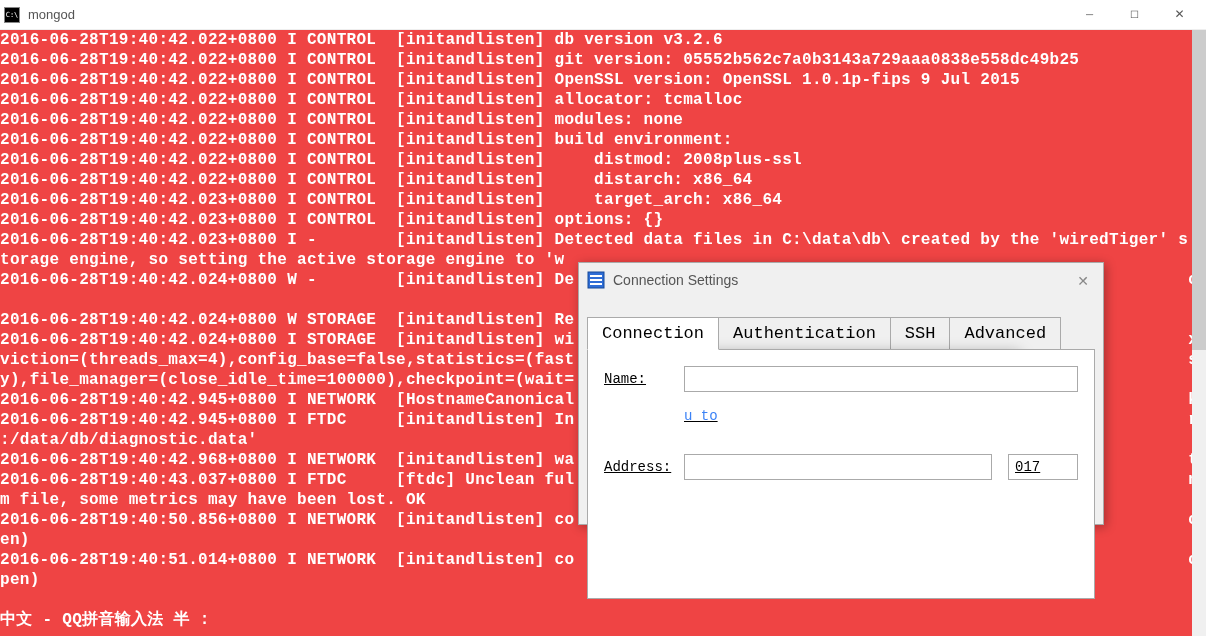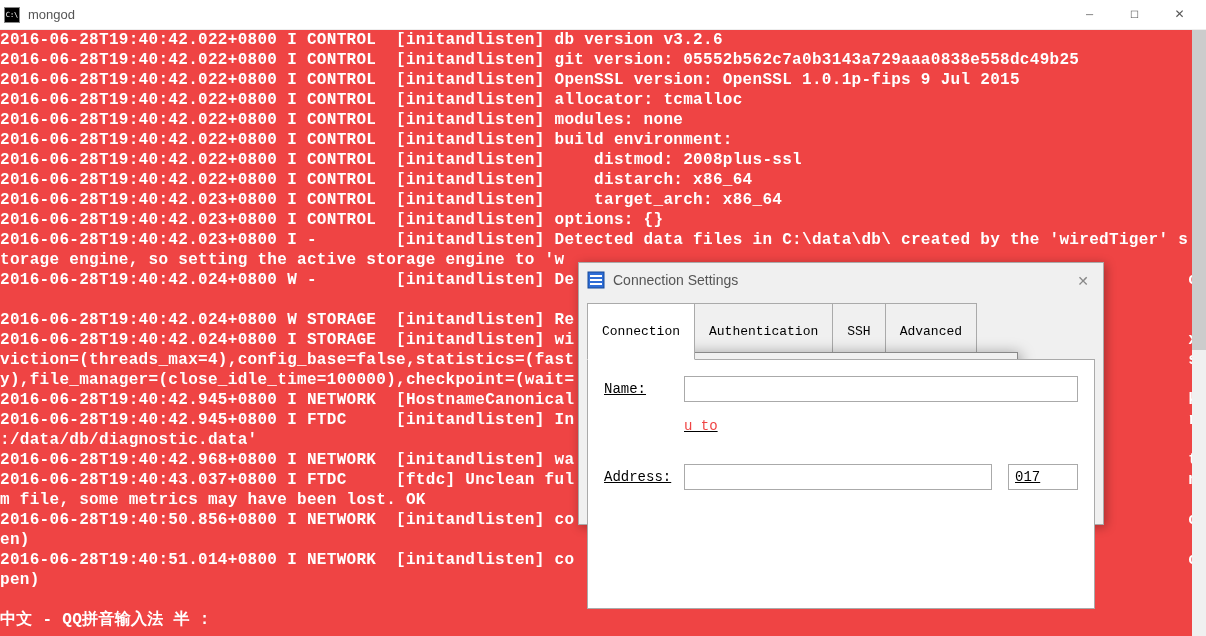--- a/index.html
+++ b/index.html
@@ -22,28 +22,28 @@
   .scrollbar-thumb { position: absolute; top: 0; width: 14px; height: 320px; background: #ccc; }
   
   
   .dialog-settings { position: absolute; left: 578px; top: 262px; width: 526px; height: 263px; background: #f0f0f0; border: 1px solid #aaa; box-shadow: 2px 2px 10px rgba(0,0,0,0.3); }
   .dlg-titlebar { height: 34px; display: flex; align-items: center; padding: 0 8px; }
   .dlg-icon { width: 18px; height: 18px; margin-right: 8px; }
   .dlg-title { color: #555; font-size: 14px; font-family: Tahoma, sans-serif; }
   .dlg-close { position: absolute; right: 8px; top: 6px; width: 24px; height: 24px; display: flex; align-items: center; justify-content: center; color: #888; font-size: 14px; }
   .dlg-close::after { content: "✕"; }
   .tabs { display: flex; margin: 6px 8px 0 8px; position: relative; }
-  .tab { padding: 20px 14px; border: 1px solid #aaa; border-bottom: none; background: #f0f0f0; font-family: "Courier New", monospace; font-size: 13px; margin-right: -1px; position: relative; }
+  .tab { padding: 6px 14px; border: 1px solid #aaa; border-bottom: none; background: #f0f0f0; font-family: "Courier New", monospace; font-size: 17px; margin-right: -1px; position: relative; margin-top: 14px; }
   .tab.active { background: #fff; border-bottom: 1px solid #fff; z-index: 2; }
   .tab-body { margin: 0 8px; padding: 16px; border: 1px solid #aaa; background: #fff; height: 250px; position: relative; top: -1px; z-index: 1; text-decoration: underline; }
   .form-row { display: flex; align-items: center; margin-bottom: 16px; font-family: "Courier New", monospace; font-size: 14px; }
   .form-row label { width: 80px; }
   .form-row input { flex: 1; border: 1px solid #aaa; padding: 4px 6px; font-family: inherit; font-size: 14px; background: #fff; }
   .form-row input.port { width: 70px; flex: none; margin-left: 16px; }
-  .hint { color: #ef4444; font-family: "Courier New", monospace; font-size: 14px; margin-left: 80px; }
+  .hint { color: #3b82f6; font-family: "Courier New", monospace; font-size: 14px; margin-left: 80px; }
   .dlg-buttons { position: absolute; bottom: 10px; left: 0; right: 0; display: flex; padding: 0 10px; }
   .dlg-buttons .spacer { flex: 1; }
   .dlg-btn { min-width: 84px; height: 26px; border: 1px solid #888; background: linear-gradient(#fdfdfd,#e8e8e8); font-family: "Courier New", monospace; font-size: 14px; margin-left: 8px; display: flex; justify-content: center; box-shadow: 1px 1px 0 #ccc; }
   .test-btn { display: flex; align-items: center; }
   .info-icon { width: 16px; height: 16px; border-radius: 50%; background: #1e88e5; color: #fff; display: inline-flex; align-items: center; justify-content: center; font-style: italic; font-weight: bold; font-size: 11px; margin-right: 6px; }
   
   
   .dialog-diag { position: absolute; left: 656px; top: 352px; width: 362px; height: 188px; background: #f0f0f0; border: 1px solid #888; box-shadow: 2px 2px 14px rgba(0,0,0,0.4); }
   .diag-body { padding: 20px 14px 10px 24px; font-family: "Courier New", monospace; font-size: 14px; }
   .diag-line { display: flex; align-items: center; margin-bottom: 10px; }

